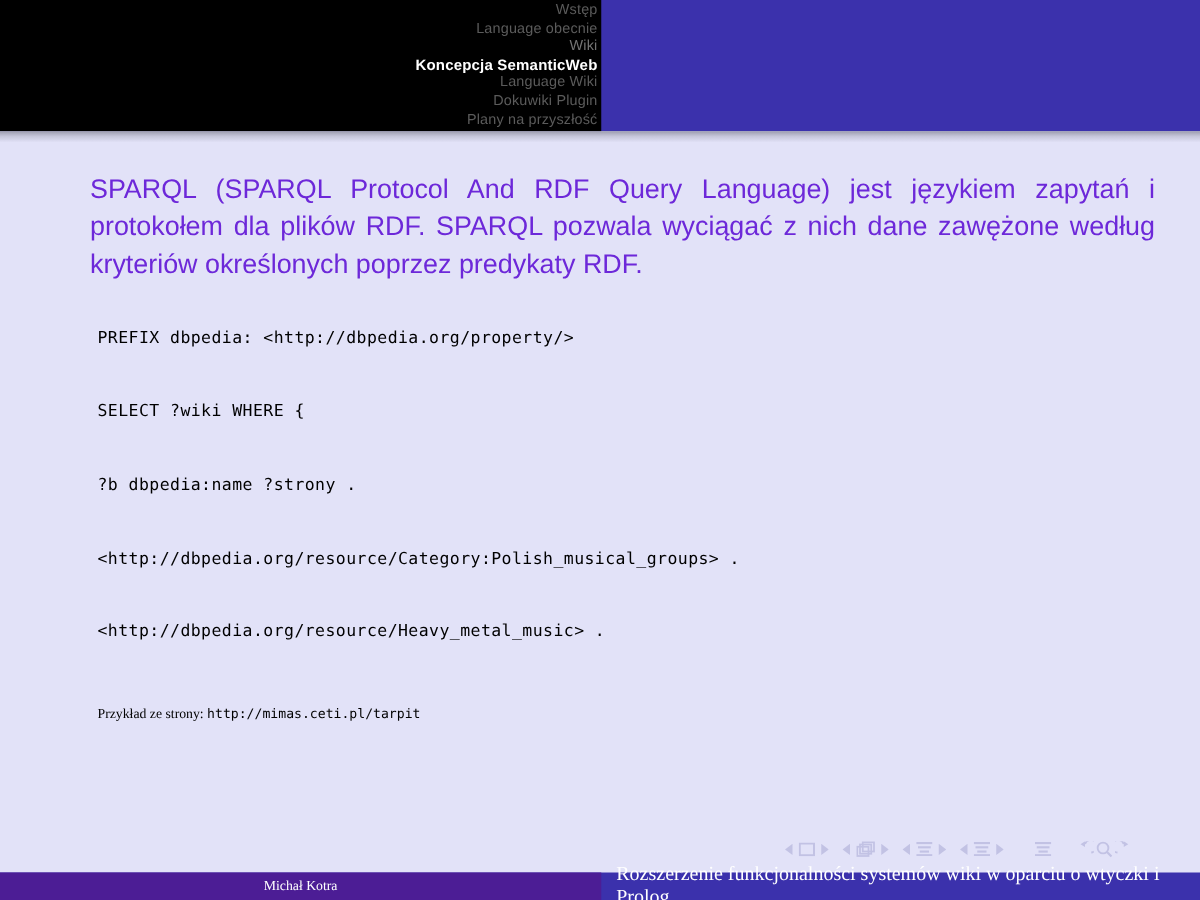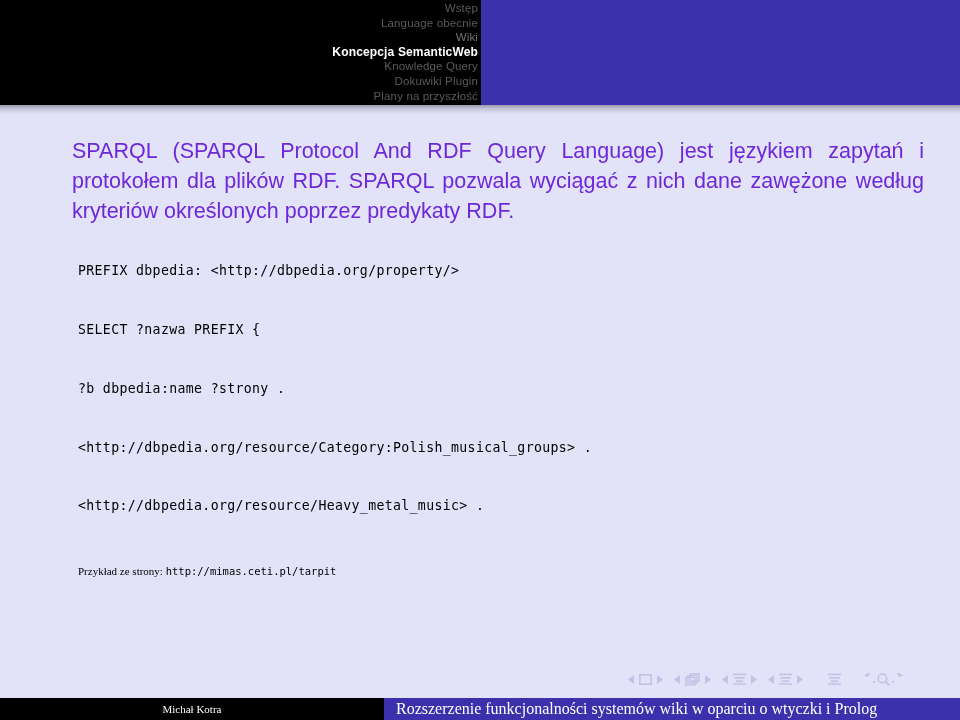--- a/index.html
+++ b/index.html
@@ -130,23 +130,23 @@
   .footer {
     position: absolute;
     left: 0;
     top: 698px;
     width: 960px;
     height: 22px;
     background: #3b31ac;
     display: flex;
   }
   .footer-author {
-    width: 384px;
+    width: 481px;
     height: 22px;
-    background: #000000;
+    background: #4c1d95;
     color: #ffffff;
     font-size: 11px;
     display: flex;
     align-items: center;
     justify-content: center;
     font-family: "Liberation Serif", serif;
   }
   .footer-title {
     flex: 1;
     height: 22px;
@@ -161,34 +161,34 @@
 </head>
 <body>
 
 <div class="header">
   <div class="header-black"></div>
   <ul class="nav-list">
     <li class="nav-item">Wstęp</li>
     <li class="nav-item">Language obecnie</li>
     <li class="nav-item dim2">Wiki</li>
     <li class="nav-item active">Koncepcja SemanticWeb</li>
-    <li class="nav-item">Knowledge Query</li>
+    <li class="nav-item">Language Wiki</li>
     <li class="nav-item">Dokuwiki Plugin</li>
     <li class="nav-item">Plany na przyszłość</li>
   </ul>
 </div>
 <div class="header-fade"></div>
 
 <div class="content">
 
   <p class="para">SPARQL (SPARQL Protocol And RDF Query Language) jest językiem zapytań i protokołem dla plików RDF. SPARQL pozwala wyciągać z nich dane zawężone według kryteriów określonych poprzez predykaty RDF.</p>
 
   <div class="code-block">
     <span class="code-line">PREFIX dbpedia: &lt;http://dbpedia.org/property/&gt;</span>
-    <span class="code-line">SELECT ?nazwa PREFIX {</span>
+    <span class="code-line">SELECT ?wiki WHERE {</span>
     <span class="code-line">?b dbpedia:name ?strony .</span>
     <span class="code-line">&lt;http://dbpedia.org/resource/Category:Polish_musical_groups&gt; .</span>
     <span class="code-line">&lt;http://dbpedia.org/resource/Heavy_metal_music&gt; .</span>
     
     
     
     
     
     
     

